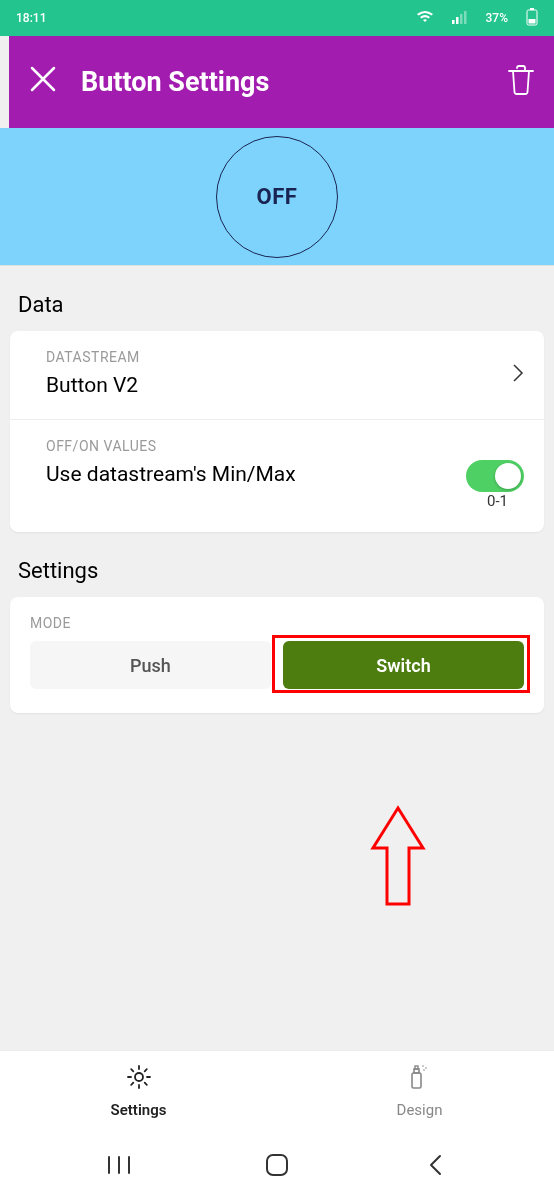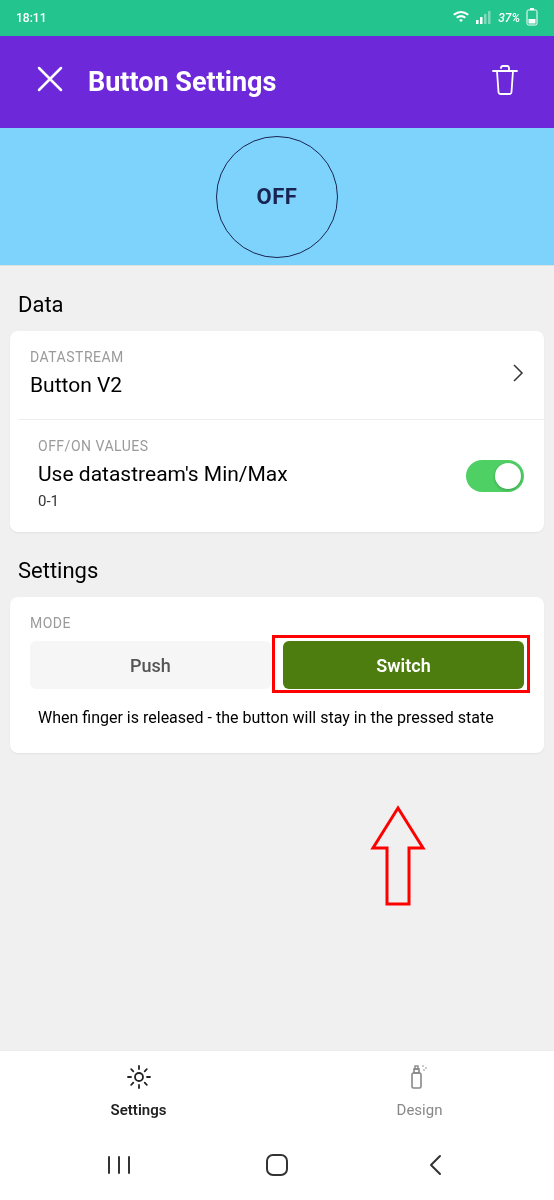--- a/index.html
+++ b/index.html
@@ -1,43 +1,43 @@
 <!DOCTYPE html>
 <html><head>
 <meta charset="utf-8">
 <style>
   * { margin: 0; padding: 0; box-sizing: border-box; font-family: -apple-system, BlinkMacSystemFont, 'Segoe UI', Roboto, sans-serif; }
   body { width: 554px; height: 1200px; background: #f0f0f0; position: relative; overflow: hidden; }
 
   
   .status-bar { height: 36px; background: #24c48e; display: flex; align-items: center; justify-content: space-between; padding: 0 16px; color: white; font-size: 12px; font-weight: 500; }
   .status-left { }
-  .status-right { display: flex; align-items: center; gap: 6px; font-style: italic; }
+  .status-right { display: flex; align-items: center; gap: 18px; }
 
   
-  .header { height: 92px; background: #6d28d9; display: flex; align-items: center; padding: 0 36px; gap: 24px; }
+  .header { height: 92px; background: #a21caf; display: flex; align-items: center; padding: 0 20px; gap: 24px; margin-left: 9px; }
   .close-x { color: white; font-size: 32px; cursor: pointer; }
   .header-title { color: white; font-size: 27px; font-weight: 700; flex: 1; }
   .trash { color: white; cursor: pointer; }
 
   
   .preview { height: 138px; background: #7dd3fc; border-bottom: 1px solid #e0e0e0; display: flex; align-items: center; justify-content: center; }
   .off-circle { width: 122px; height: 122px; border: 1.5px solid #1a2452; border-radius: 50%; display: flex; align-items: center; justify-content: center; color: #1a2452; font-size: 22px; font-weight: 700; letter-spacing: 0.5px; }
 
   
   .section-label { font-size: 22px; font-weight: 400; color: #000; padding: 26px 18px 14px; }
   .card { background: white; border-radius: 8px; margin: 0 10px; box-shadow: 0 1px 2px rgba(0,0,0,0.06); }
 
   
-  .row { padding: 18px 20px 22px; position: relative; }
-  .row + .row { border-top: 1px solid #eee; margin-left: 8px; }
+  .row { padding: 18px 36px 22px; position: relative; }
+  .row + .row { border-top: 1px solid #eee; }
   .row-label { font-size: 14px; color: #9a9a9a; letter-spacing: 0.5px; margin-bottom: 8px; text-transform: uppercase; }
   .row-value { font-size: 21px; color: #000; font-weight: 400; }
   .chevron { position: absolute; right: 20px; top: 50%; transform: translateY(-50%); color: #333; }
-  .row-sub { font-size: 15px; color: #333; margin-top: 6px; }
+  .row-sub { font-size: 15px; color: #333; margin-top: 6px; text-align: right; }
 
   
   .toggle { position: absolute; right: 20px; top: 50%; transform: translateY(-50%); width: 58px; height: 32px; background: #4fd064; border-radius: 16px; cursor: pointer; }
   .toggle-knob { position: absolute; right: 3px; top: 3px; width: 26px; height: 26px; background: white; border-radius: 50%; box-shadow: 0 1px 3px rgba(0,0,0,0.25); }
 
   
   .mode-row { padding: 18px 20px 24px; }
   .segmented { display: flex; gap: 12px; margin-top: 10px; position: relative; }
   .seg-btn { flex: 1; height: 48px; display: flex; align-items: center; justify-content: center; font-size: 18px; border-radius: 6px; cursor: pointer; }
   .seg-btn.push { background: #f6f6f6; color: #555; font-weight: 500; }
@@ -134,21 +134,20 @@
 
 <div class="section-label">Settings</div>
 <div class="card">
   <div class="mode-row">
     <div class="row-label">MODE</div>
     <div class="segmented" style="position:relative;">
       <div class="seg-btn push">Push</div>
       <div class="seg-btn switch">Switch</div>
       <div class="highlight-box highlight-switch"></div>
     </div>
-    <div class="mode-desc">When finger is released - the button will stay in the pressed state</div>
   </div>
 </div>
 
 <div class="arrow-annotation">
   <svg width="62" height="108" viewBox="0 0 62 108">
     <path d="M31 4 L56 44 L42 44 L42 100 L20 100 L20 44 L6 44 Z" fill="none" stroke="#ff0000" stroke-width="3" stroke-linejoin="miter"></path>
   </svg>
 </div>
 
 <div class="bottom-tabs">

